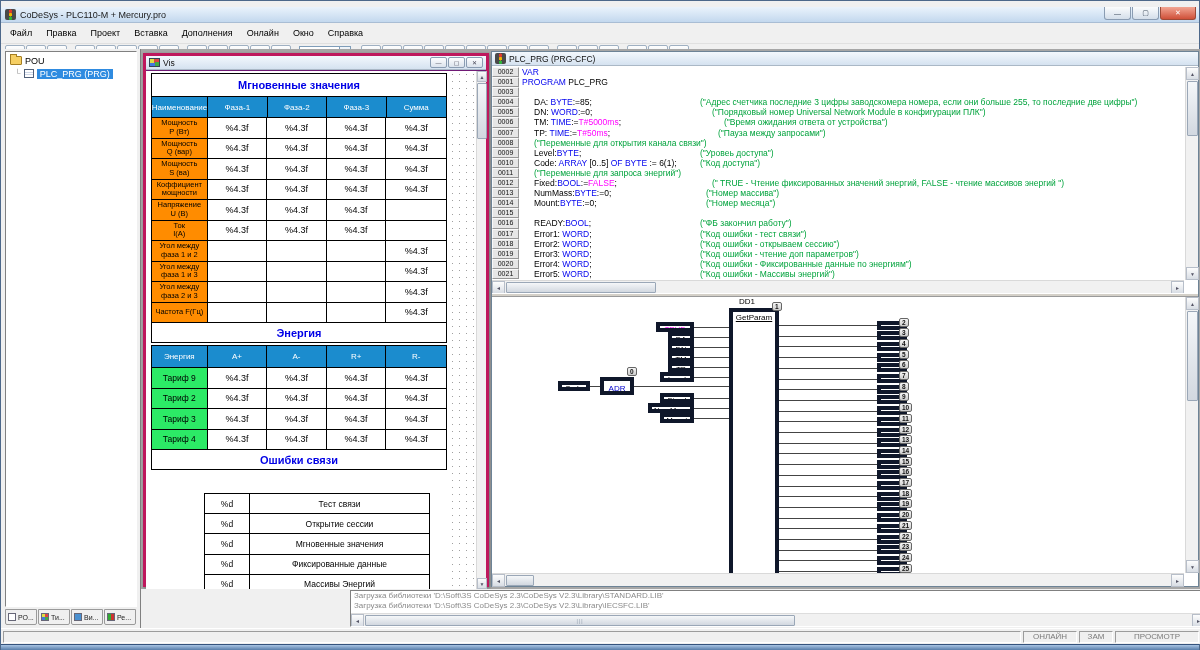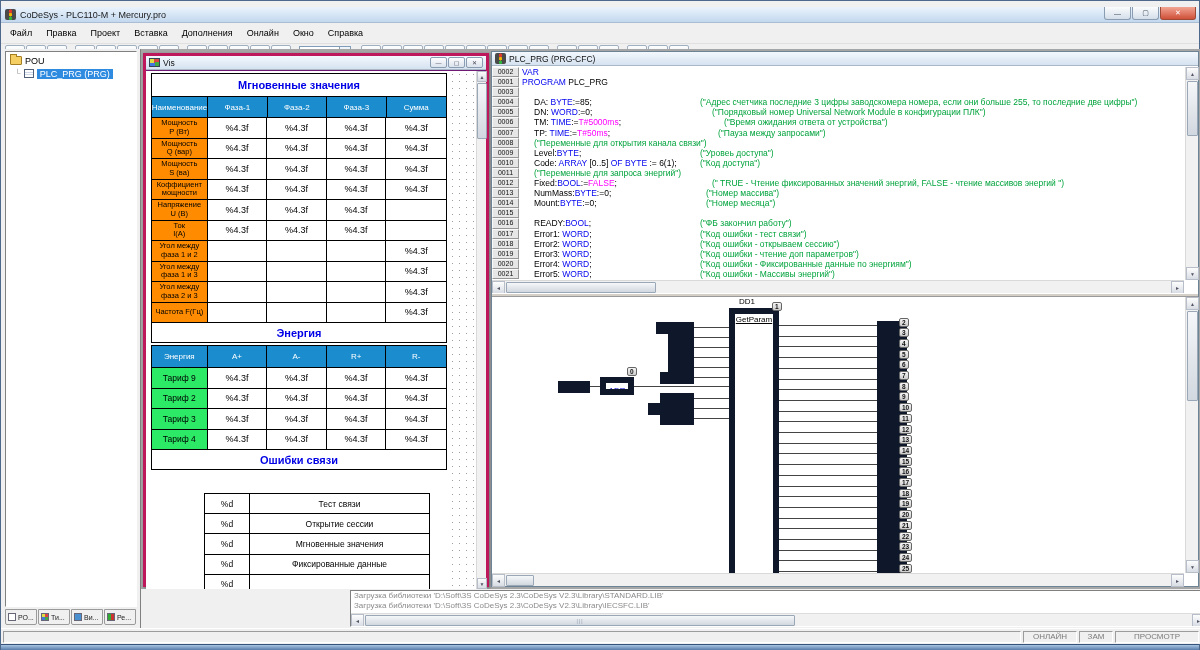--- a/index.html
+++ b/index.html
@@ -80,21 +80,21 @@
   .plc-win { position:absolute; left:350px; top:2px; width:708px; height:536px; border:1px solid #6d8396; background:#fff; }
   .decl-pane { position:absolute; top:15px; left:0; width:692px; height:213px; background:#fff; overflow:hidden; }
   .cl { position:relative; height:10.1px; }
   .lnum { position:absolute; left:0; top:0; width:27px; height:10.1px; background:#e6e6e6; border:1px solid; border-color:#fafafa #969696 #969696 #fafafa; font-size:7px; line-height:8.5px; text-align:center; color:#111; }
   .lcode, .lcmt { position:absolute; top:0; font-size:8.5px; line-height:10.1px; white-space:pre; }
   .lcmt { color:#00a33c; }
   .tk-kw { color:#0000ee; } .tk-pl { color:#000; } .tk-tm { color:#ff00ff; } .tk-cm { color:#00a33c; }
   .plc-splitter { position:absolute; top:241px; left:0; width:100%; height:4px; background:#d4d0c8; border-top:1px solid #fff; border-bottom:1px solid #9a9a9a; }
   .cfc-pane { position:absolute; top:245px; left:0; width:692px; height:276px; background:#fff; overflow:hidden; }
   #cfc-canvas { position:relative; width:100%; height:100%; }
-  .cbox { position:absolute; border:6px solid #0f172a; background:#fff; font-size:7.5px; text-align:center; overflow:hidden; color:#000;text-decoration:underline; }
+  .cbox { position:absolute; border:4px solid #0f172a; background:#fff; font-size:7.5px; text-align:center; overflow:hidden; color:#000;text-decoration:underline; }
   .cbox.ctrue { color:#ff00ff; }
   .cbox.cout { font-size:7px; text-align:left; padding-left:2px; }
   .cbox.cadr { color:#0000cc; font-size:8px; }
   .cfc-block { text-align:center; }
   .cfc-blockname { display:block; font-size:8px; margin-top:1px; }
   .cfc-blockid { position:absolute; font-size:8px; color:#000; }
   .cbadge { position:absolute; z-index:3; border:1px solid #666; background:linear-gradient(#f6f6f6,#cccccc); border-radius:2px; font-size:6.5px; font-weight:bold; height:9px; line-height:7.5px; padding:0 2px; color:#111; }
   .hline { position:absolute; height:1px; background:#444; }
 
   
@@ -373,20 +373,21 @@
               <div class="vrow">
                 <span class="vcell vval" style="width: 45px; height: 19.2px; border-right: 1px solid rgb(0, 0, 0); font-size: 8.5px;">%d</span>
                 <span class="vcell vval" style="width: 179px; height: 19.2px; font-size: 8.5px;">Мгновенные значения</span>
               </div>
               <div class="vrow">
                 <span class="vcell vval" style="width: 45px; height: 19.2px; border-right: 1px solid rgb(0, 0, 0); font-size: 8.5px;">%d</span>
                 <span class="vcell vval" style="width: 179px; height: 19.2px; font-size: 8.5px;">Фиксированные данные</span>
               </div>
               <div class="vrow">
                 <span class="vcell vval" style="width: 45px; height: 19.2px; border-right: 1px solid rgb(0, 0, 0); font-size: 8.5px;">%d</span>
+                <span class="vcell vval" style="width: 179px; height: 19.2px; font-size: 8.5px;">Массивы Энергий</span>
               </div>
             </div>
         </div>
       </div>
       <div class="sb v" style="top:15px; right:0; width:10px; height:518px;">
         <div class="sb-btn" style="top:0; left:0; width:10px; height:11px;">▲</div>
         <div class="sb-thumb" style="top:12px; left:0; width:10px; height:56px;"></div>
         <div class="sb-btn" style="bottom:0; left:0; width:10px; height:11px;">▼</div>
       </div>
     </div>

